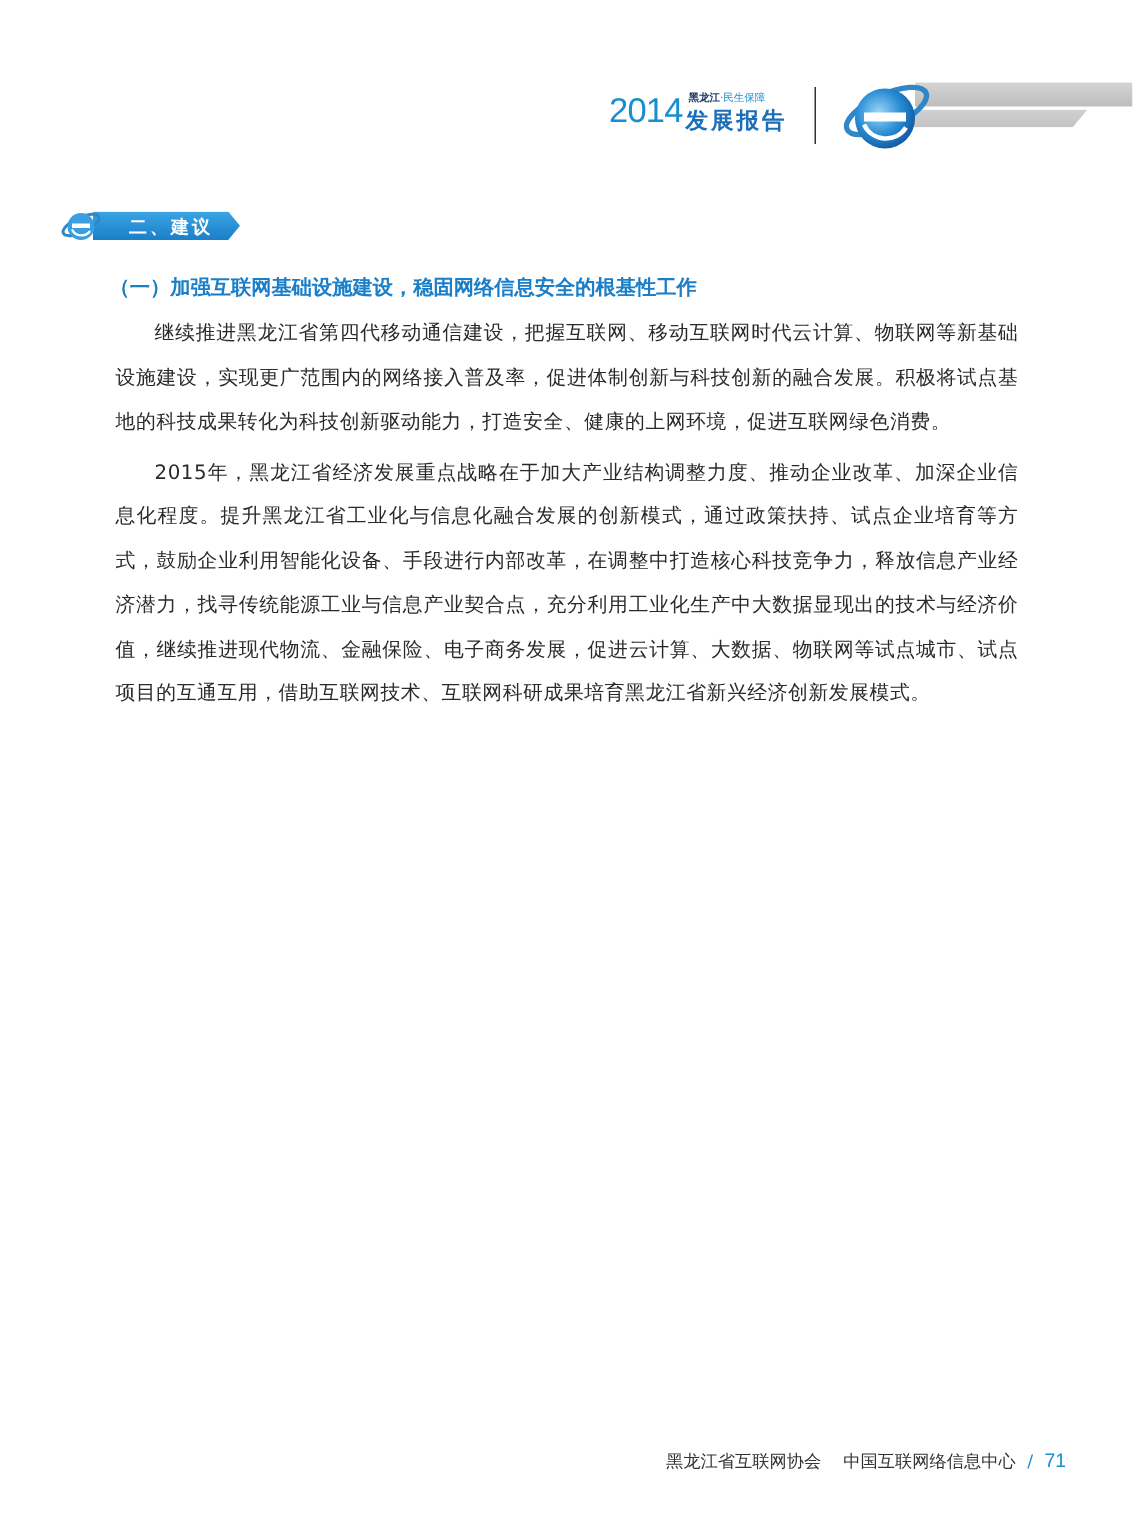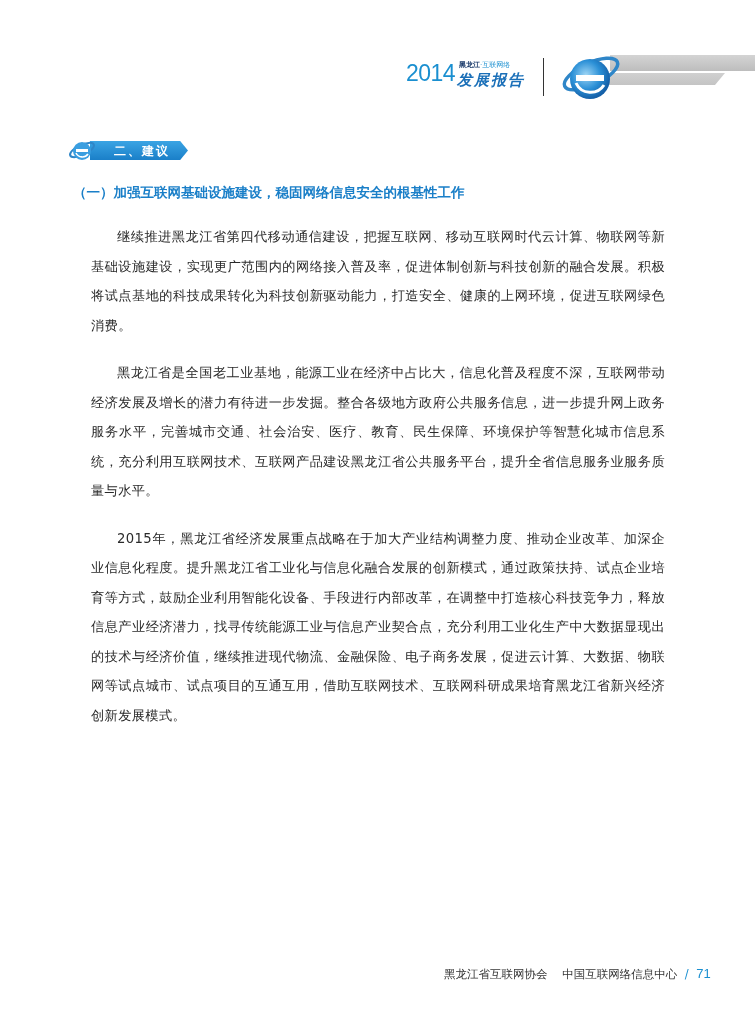--- a/index.html
+++ b/index.html
@@ -11,68 +11,68 @@
     .header-year {
       position: absolute; left: 406px; top: 60px; font-size: 23px; color: #1a8fd0;
       font-family: "Liberation Sans", sans-serif; letter-spacing: -0.5px;
     }
     .header-sub {
       position: absolute; left: 459px; top: 60px; font-size: 7px; color: #1a8fd0; white-space: nowrap;
     }
     .header-sub .dark { color: #1a3a6a; font-weight: bold; }
     .header-main {
       position: absolute; left: 457px; top: 71px; font-size: 15px; font-weight: bold; color: #1a6fb8;
-      letter-spacing: 2px; white-space: nowrap; font-style: italic;
+      letter-spacing: 2px; white-space: nowrap;
     }
     .header-divider { position: absolute; left: 543px; top: 58px; width: 1px; height: 38px; background: #333; }
     .header-bar {
       position: absolute; left: 610px; top: 55px; width: 145px; height: 16px;
       background: linear-gradient(to bottom, #d4d4d4, #bdbdbd);
     }
     .header-bar2 {
       position: absolute; left: 600px; top: 73px; width: 125px; height: 12px;
       background: linear-gradient(to bottom, #d0d0d0, #c4c4c4);
       clip-path: polygon(0 0, 100% 0, 92% 100%, 0 100%);
     }
     .logo-e { position: absolute; left: 560px; top: 47px; width: 62px; height: 58px; }
 
-    .section-badge { position: absolute; left: 68px; top: 137px; width: 120px; height: 26px; }
+    .section-badge { position: absolute; left: 40px; top: 137px; width: 120px; height: 26px; }
     .section-badge .ribbon {
       position: absolute; left: 22px; top: 4px; width: 98px; height: 19px;
       background: linear-gradient(to bottom, #3aa4e4, #1a7fc8);
       clip-path: polygon(0 0, 92% 0, 100% 50%, 92% 100%, 0 100%);
     }
     .section-badge .label {
       position: absolute; left: 46px; top: 6px; color: #fff; font-weight: bold; font-size: 12px;
       letter-spacing: 2px; white-space: nowrap;
     }
     .section-badge .icon { position: absolute; left: 0; top: 0; width: 28px; height: 26px; }
 
     .content { position: absolute; left: 73px; top: 180px; width: 610px; }
     .subheading {
       color: #1a7fc8; font-size: 13.5px; margin: 0; padding-left: 0; line-height: 24px; white-space: nowrap;
     }
     .para {
-      font-size: 13.2px; line-height: 29.5px; margin: 18px; text-indent: 26px; text-align: justify;
+      font-size: 13.2px; line-height: 29.5px; margin: 4px; text-indent: 26px; text-align: justify;
       color: #2a2a2a; letter-spacing: 0.4px;
     }
     #sub1 { margin-top: 0; }
     .footer {
       position: absolute; left: 444px; top: 966px; font-size: 11.5px; color: #333; white-space: nowrap;
     }
     .footer .sep { color: #1a8fd0; margin: 0 4px; }
     .footer .page { color: #1a8fd0; font-family: "Liberation Sans", sans-serif; font-size: 13px; }
   </style>
 </head>
 <body>
 
 <div class="header">
   <span class="header-year">2014</span>
   <span class="header-sub">
-    <span class="dark">黑龙江</span><span>·互联网络</span>
+    <span class="dark">黑龙江</span><span>·民生保障</span>
   </span>
   <span class="header-main">发展报告</span>
   <div class="header-divider"></div>
   <div class="header-bar"></div>
   <div class="header-bar2"></div>
   <svg class="logo-e" viewBox="0 0 62 58">
     <defs>
       <radialGradient id="eg" cx="40%" cy="40%" r="60%">
         <stop offset="0%" stop-color="#9fd6f5"></stop>
         <stop offset="60%" stop-color="#2a8fd6"></stop>
@@ -94,21 +94,20 @@
     <circle cx="14" cy="14" r="9" fill="#3a9ee0"></circle>
     <rect x="8" y="12" width="12" height="3" fill="#fff"></rect>
     <path d="M20 17 A7 7 0 0 1 8 16" fill="none" stroke="#fff" stroke-width="1.6"></path>
   </svg>
   <span class="label">二、建议</span>
 </div>
 
 <div class="content">
   <h3 class="subheading" id="sub1">（一）加强互联网基础设施建设，稳固网络信息安全的根基性工作</h3>
   <p class="para">继续推进黑龙江省第四代移动通信建设，把握互联网、移动互联网时代云计算、物联网等新基础设施建设，实现更广范围内的网络接入普及率，促进体制创新与科技创新的融合发展。积极将试点基地的科技成果转化为科技创新驱动能力，打造安全、健康的上网环境，促进互联网绿色消费。</p>
-  <p class="para">黑龙江省是全国老工业基地，能源工业在经济中占比大，信息化普及程度不深，互联网带动经济发展及增长的潜力有待进一步发掘。整合各级地方政府公共服务信息，进一步提升网上政务服务水平，完善城市交通、社会治安、医疗、教育、民生保障、环境保护等智慧化城市信息系统，充分利用互联网技术、互联网产品建设黑龙江省公共服务平台，提升全省信息服务业服务质量与水平。</p>
   <p class="para">2015年，黑龙江省经济发展重点战略在于加大产业结构调整力度、推动企业改革、加深企业信息化程度。提升黑龙江省工业化与信息化融合发展的创新模式，通过政策扶持、试点企业培育等方式，鼓励企业利用智能化设备、手段进行内部改革，在调整中打造核心科技竞争力，释放信息产业经济潜力，找寻传统能源工业与信息产业契合点，充分利用工业化生产中大数据显现出的技术与经济价值，继续推进现代物流、金融保险、电子商务发展，促进云计算、大数据、物联网等试点城市、试点项目的互通互用，借助互联网技术、互联网科研成果培育黑龙江省新兴经济创新发展模式。</p>
 </div>
 
 <div class="footer">
   <span>黑龙江省互联网协会</span>
   &nbsp;&nbsp;
   <span>中国互联网络信息中心</span>
   <span class="sep">/</span>
   <span class="page">71</span>
 </div>

